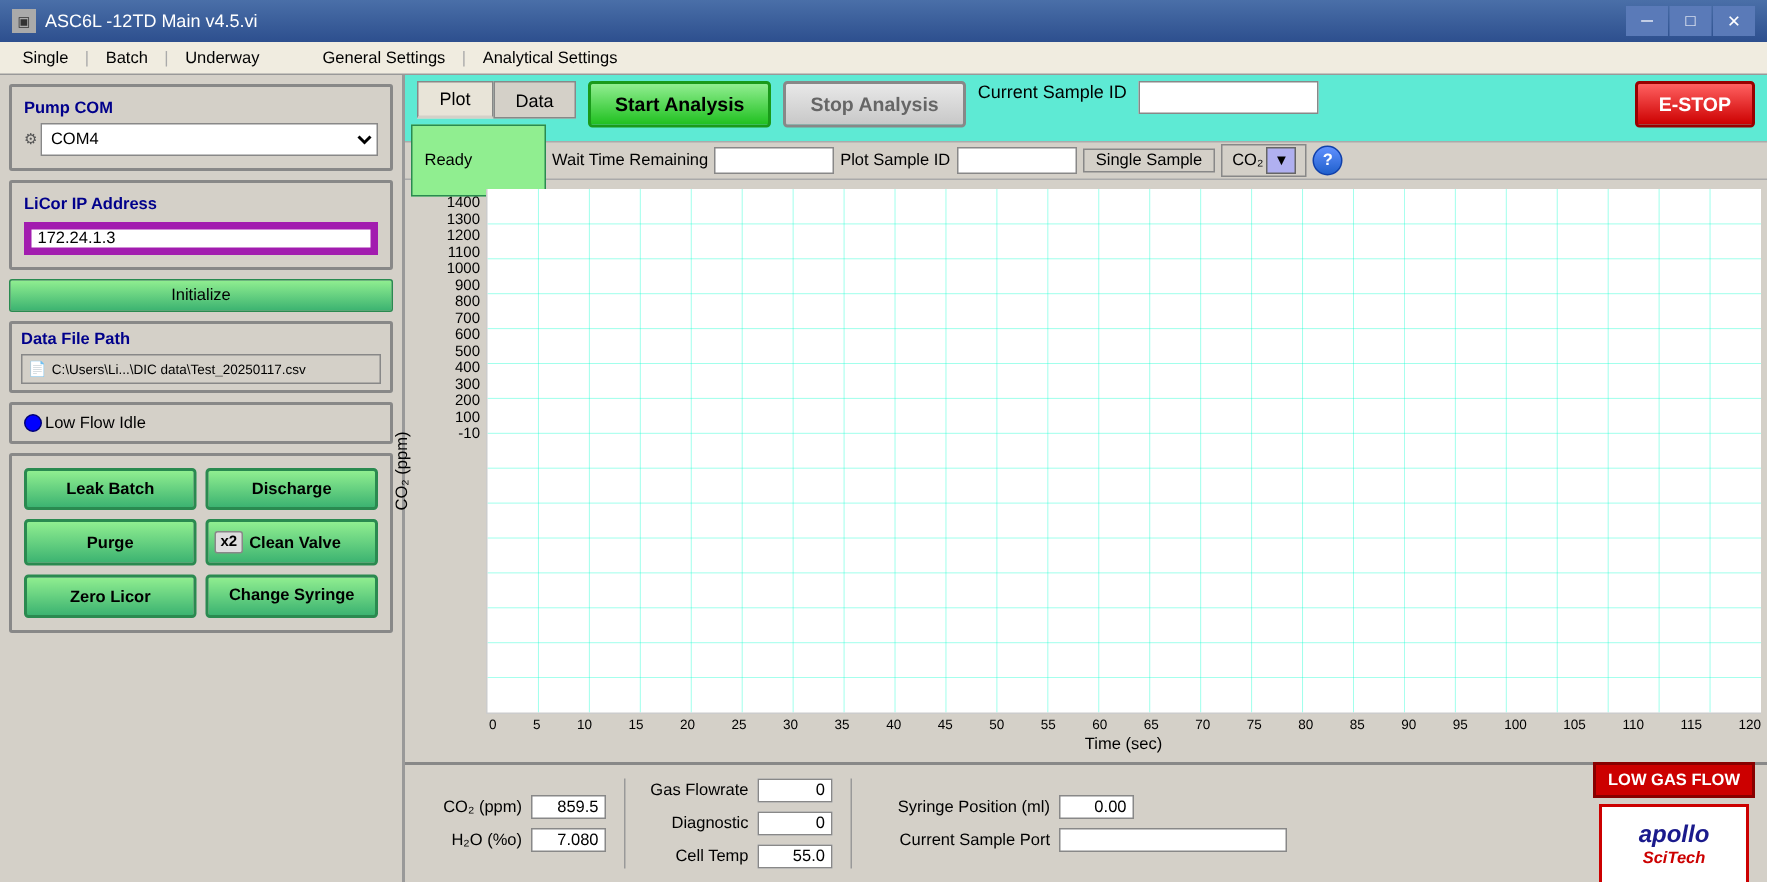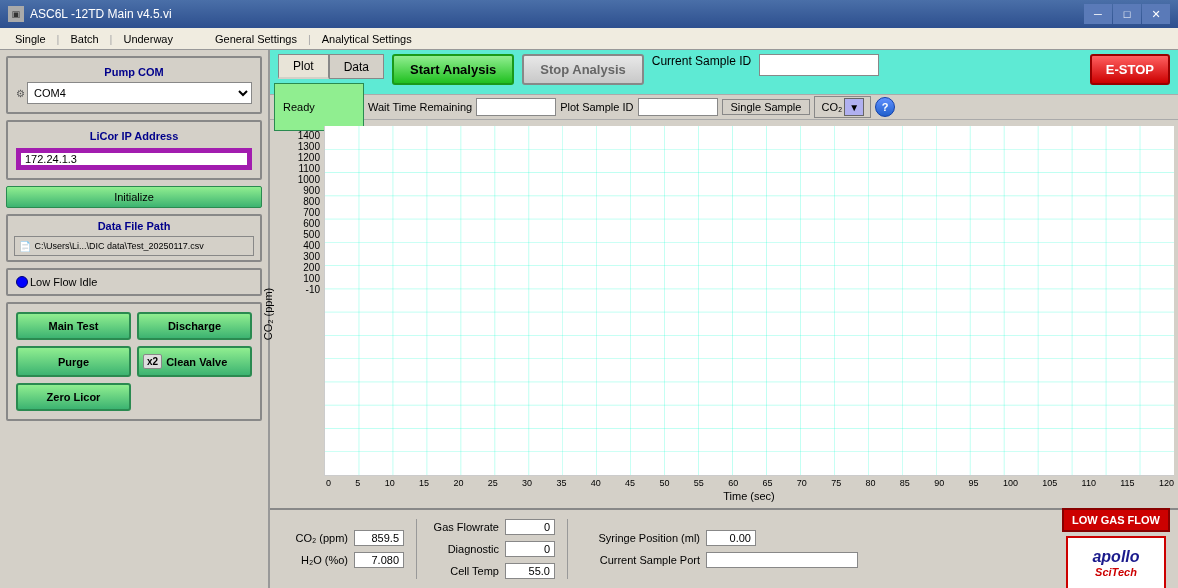--- a/index.html
+++ b/index.html
@@ -80,21 +80,21 @@
       background: #d4d0c8;
       border: 2px solid #888;
       border-radius: 2px;
       padding: 8px;
     }
 
     .field-label {
       color: #00008b;
       font-size: 11px;
       font-weight: bold;
-      text-align: center;
+      text-align: left;
       margin-bottom: 4px;
     }
 
     .select-container {
       display: flex; align-items: center; gap: 2px;
     }
     .field-icon {
       font-size: 10px; color: #555;
     }
     select.styled {
@@ -494,28 +494,29 @@
       </div>
     </div>
 
     <div class="status-row">
       <div class="status-dot"></div>
       <span class="status-label">Low Flow Idle</span>
     </div>
 
     <div style="background:#d4d0c8; border:2px solid #888; border-radius:2px; padding:4px;">
       <div class="button-grid">
-        <button class="btn-action">Main Test</button>
+        <button class="btn-action">Leak Batch</button>
         <button class="btn-action">Discharge</button>
         <button class="btn-action">Purge</button>
         <button class="btn-action-special">
           <span class="x2-badge">x2</span>
           <span>Clean Valve</span>
         </button>
         <button class="btn-action">Zero Licor</button>
+        <button class="btn-action" style="line-height:1.2;">Change Syringe</button>
       </div>
     </div>
 
   </div>
 
   <div class="right-panel">
 
     <div class="toolbar">
       <div class="tab-group">
         <button class="tab-btn active">Plot</button>

